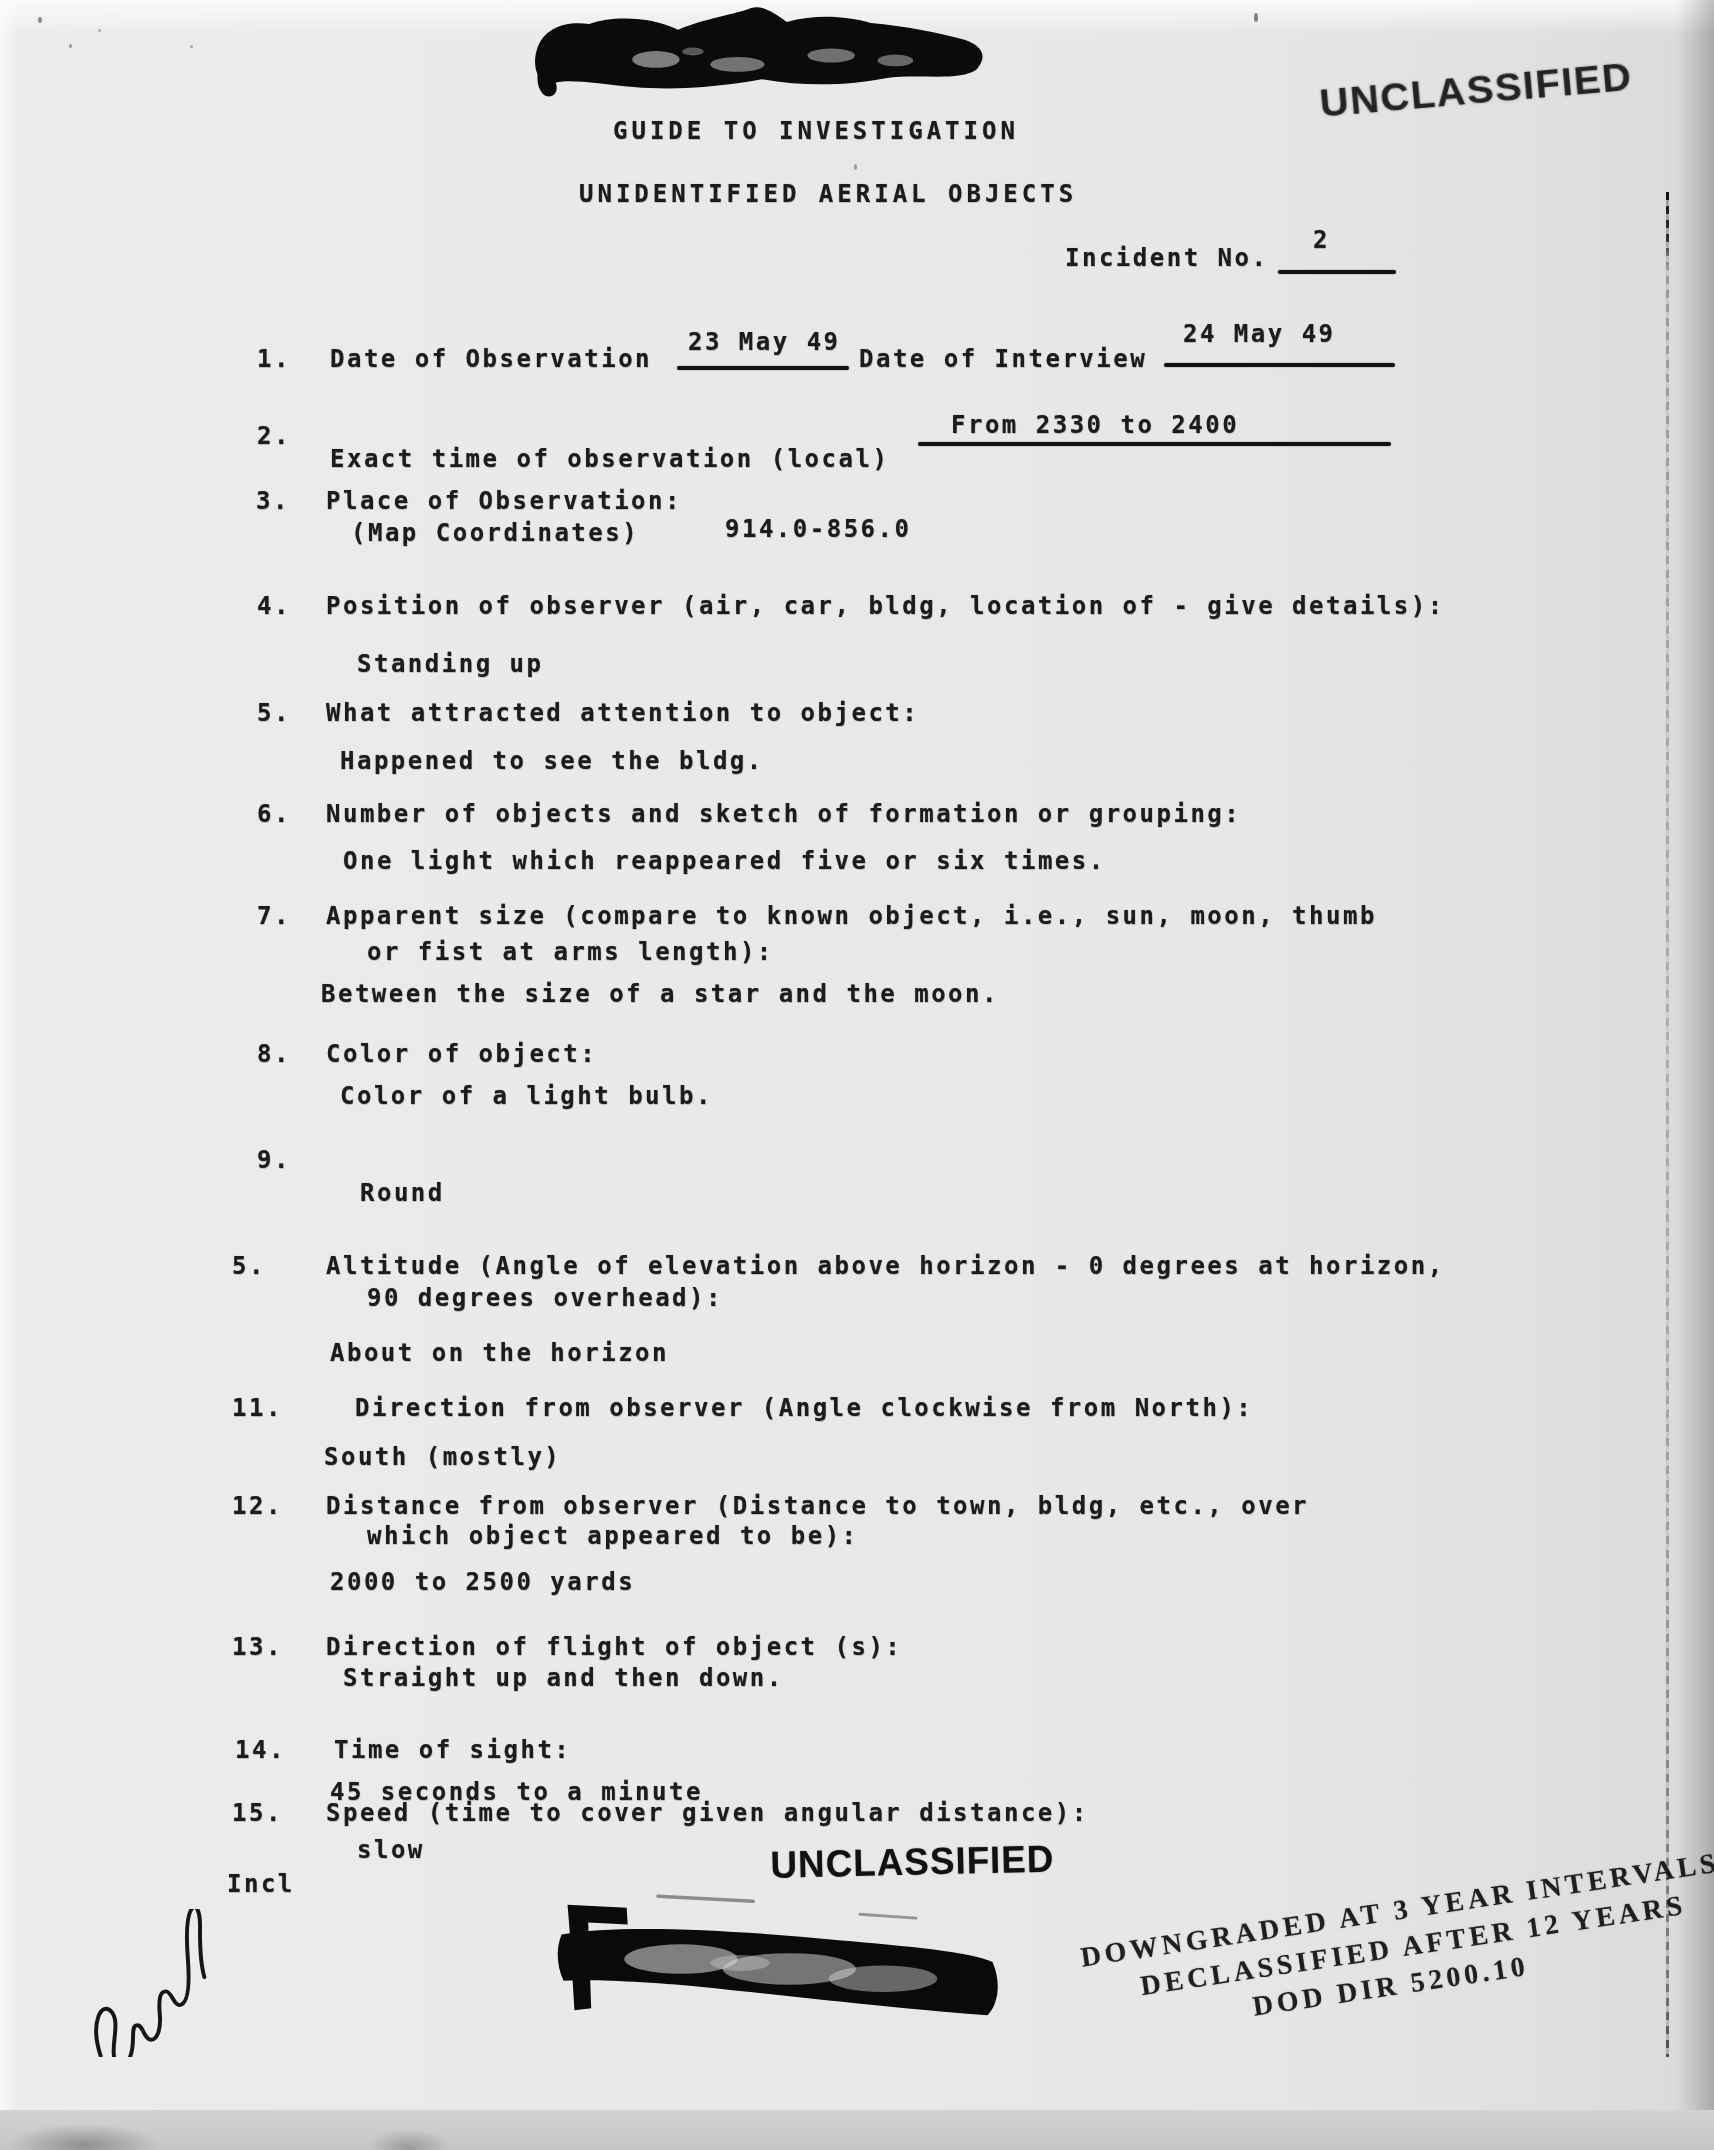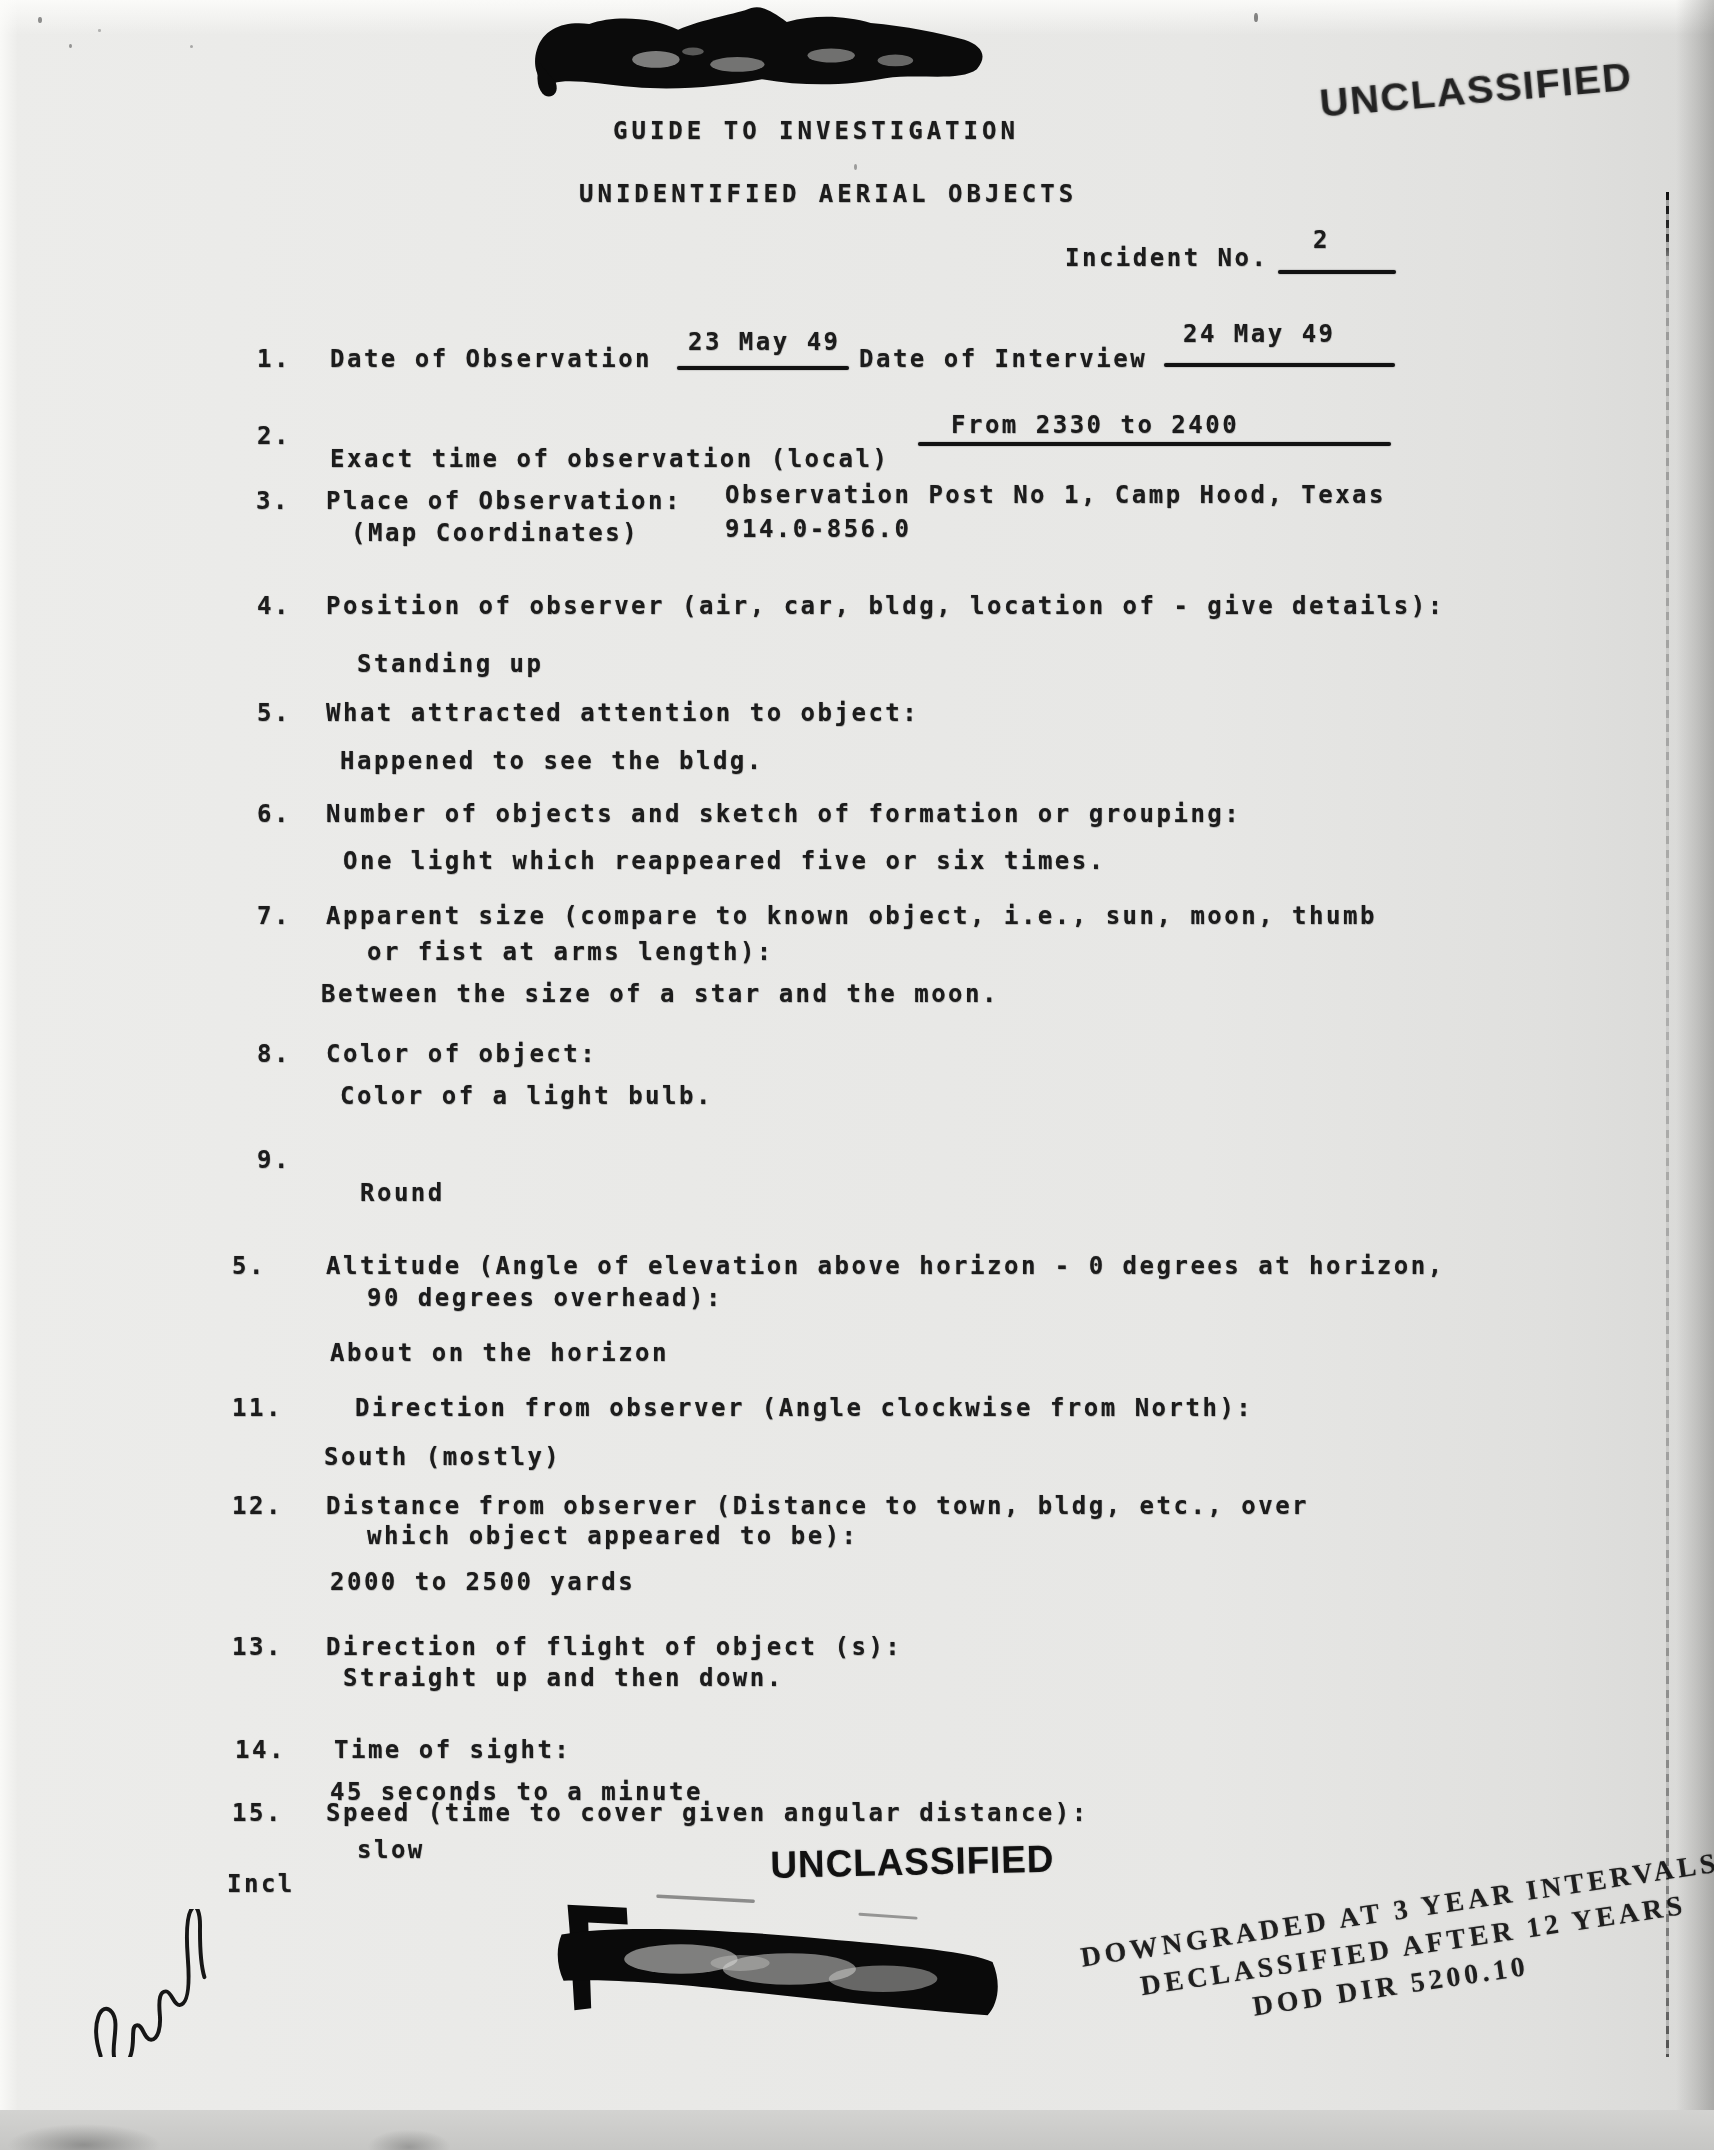--- a/index.html
+++ b/index.html
@@ -89,21 +89,20 @@
   <div class="tw" style="left:1183px;top:320px;">24 May 49</div>
   <div class="ul" style="left:1164px;top:363px;width:231px;"></div>
 
   <div class="tw" style="left:257px;top:422px;">2.</div>
   <div class="tw" style="left:330px;top:422px;margin-top:23px;">Exact time of observation (local)</div>
   <div class="tw" style="left:951px;top:411px;">From 2330 to 2400</div>
   <div class="ul" style="left:918px;top:442px;width:473px;"></div>
 
   <div class="tw" style="left:256px;top:487px;">3.</div>
   <div class="tw" style="left:326px;top:487px;">Place of Observation:</div>
-  <div class="tw" style="left:725px;top:481px;">Observation Post No 1, Camp Hood, Texas</div>
   <div class="tw" style="left:351px;top:519px;">(Map Coordinates)</div>
   <div class="tw" style="left:725px;top:515px;">914.0-856.0</div>
 
   <div class="tw" style="left:257px;top:592px;">4.</div>
   <div class="tw" style="left:326px;top:592px;">Position of observer (air, car, bldg, location of - give details):</div>
   <div class="tw" style="left:357px;top:650px;">Standing up</div>
 
   <div class="tw" style="left:257px;top:699px;">5.</div>
   <div class="tw" style="left:326px;top:699px;">What attracted attention to object:</div>
   <div class="tw" style="left:340px;top:747px;">Happened to see the bldg.</div>

